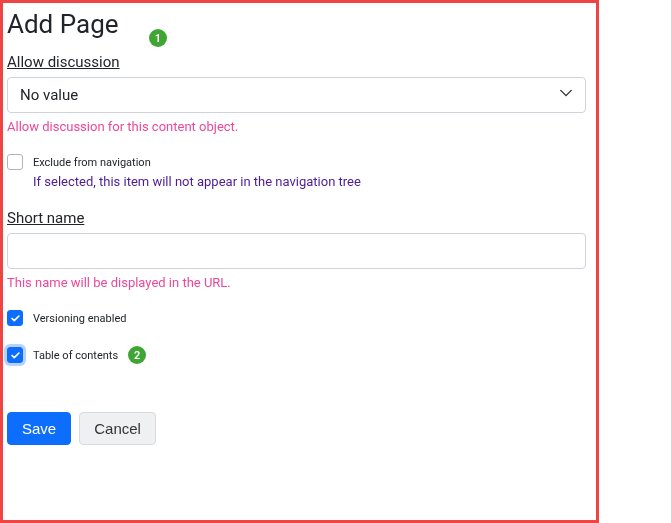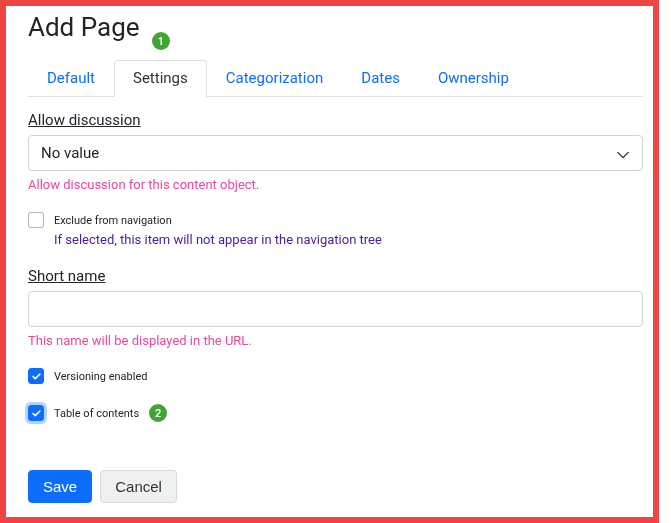--- a/index.html
+++ b/index.html
@@ -5,25 +5,25 @@
   * { box-sizing: border-box; }
   body {
     margin: 0;
     padding: 0;
     font-family: -apple-system, BlinkMacSystemFont, "Segoe UI", Roboto, Arial, sans-serif;
     font-size: 14px;
     color: #212529;
     background: #fff;
   }
   .window {
-    width: 659px;
+    width: 599px;
     height: 523px;
-    border: 6px solid #ef4444;
+    border: 3px solid #ef4444;
     position: relative;
-    padding: 4px 10px 10px 22px;
+    padding: 4px 10px 10px 4px;
   }
   .page-title {
     font-size: 26px;
     font-weight: 400;
     margin: 2px 0 0 0;
     padding: 0;
   }
   .badge {
     display: inline-flex;
     align-items: center;
@@ -73,21 +73,21 @@
     text-decoration: underline;
   }
   .select {
     width: 100%;
     border: 1px solid #ced4da;
     border-radius: 4px;
     padding: 8px 12px;
     font-size: 15px;
     display: flex;
     justify-content: space-between;
-    align-items: flex-end;
+    align-items: flex-start;
     cursor: pointer;
     background: #fff;
   }
   .chevron svg { display: block; }
   .help-text {
     color: #ec4899;
     font-size: 13px;
     margin-top: 6px;
   }
   .check-row {
@@ -159,27 +159,20 @@
   .section-gap { margin-top: 20px; }
 </style>
 </head>
 <body>
 
 <div class="window">
 
   <h1 class="page-title">Add Page</h1>
   <span class="badge title-badge">1</span>
 
-  <div class="tabs">
-    <div class="tab">Default</div>
-    <div class="tab active">Settings</div>
-    <div class="tab">Categorization</div>
-    <div class="tab">Dates</div>
-    <div class="tab">Ownership</div>
-  </div>
 
   <div class="form-area">
 
     <div class="field-label">Allow discussion</div>
     <div class="select">
       <span>No value</span>
       <span class="chevron">
         <svg width="14" height="14" viewBox="0 0 16 16">
             <path d="M2 5l6 6 6-6" stroke="#333" stroke-width="1.6" fill="none" stroke-linecap="round" stroke-linejoin="round"></path>
           </svg>

